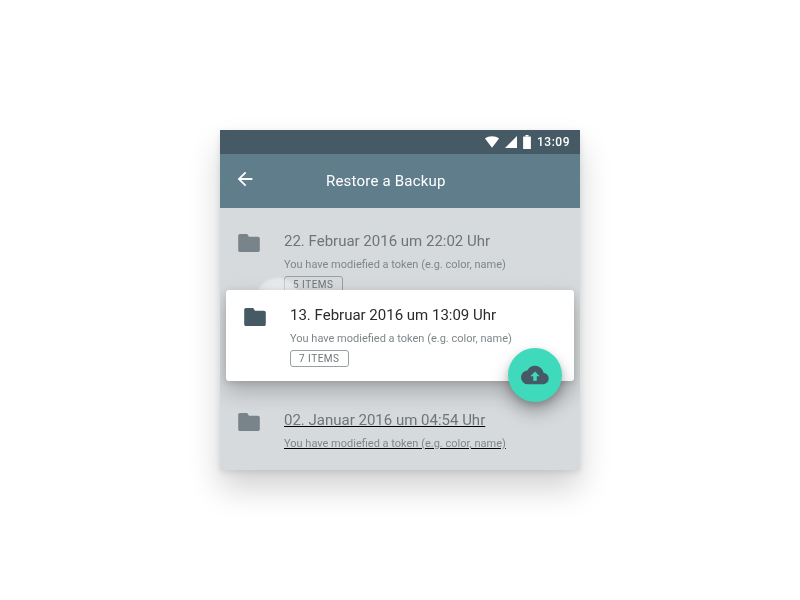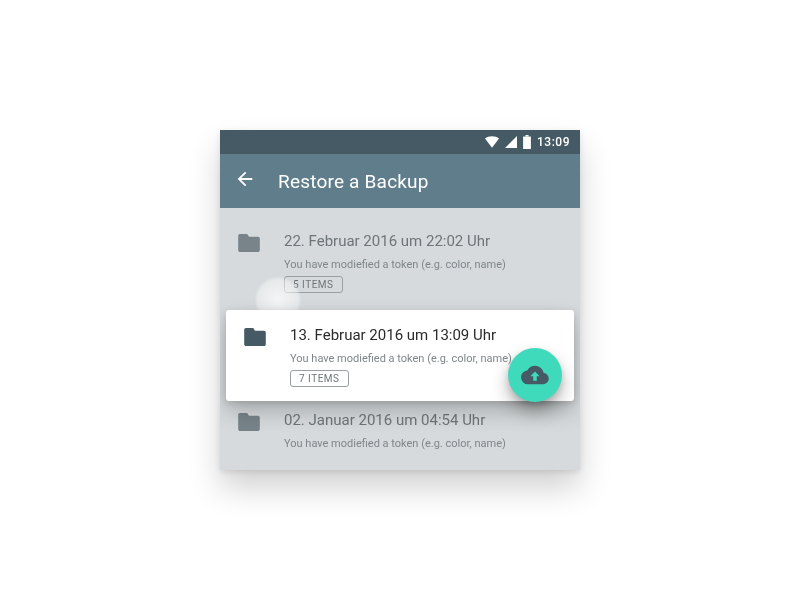--- a/index.html
+++ b/index.html
@@ -35,23 +35,24 @@
     .app-bar {
       height: 54px;
       background: #607d8b;
       display: flex;
       align-items: center;
       padding: 0 14px;
       gap: 22px;
       color: #ffffff;
     }
     .app-bar .title {
-      font-size: 19px;
+      font-size: 15px;
       font-weight: 400;
       letter-spacing: 0.2px;
+      margin-left: 48px;
     }
     .backup-list {
       position: relative;
     }
     .backup-item {
       display: flex;
       align-items: flex-start;
       padding: 24px 18px 10px 18px;
       gap: 22px;
     }
@@ -166,39 +167,39 @@
       </div>
       <div class="body-col">
         <div class="line1">22. Februar 2016 um 22:02 Uhr</div>
         <div class="line2">You have modiefied a token (e.g. color, name)</div>
         <span class="chip">5 ITEMS</span>
       </div>
     </div>
 
     <div class="touch-ripple" style="left:34px; top:68px;"></div>
 
-    <div class="backup-card" style="top:102px;">
+    <div class="backup-card" style="top:82px;">
       <div class="backup-item">
         <div class="icon-col">
           <svg width="22" height="18" viewBox="0 0 24 20">
             <path d="M10 0 H2 C0.9 0 0 0.9 0 2 V18 C0 19.1 0.9 20 2 20 H22 C23.1 20 24 19.1 24 18 V5 C24 3.9 23.1 3 22 3 H12 Z" fill="#455a64"></path>
             <path d="M12 7 L15.5 13 H8.5 Z" fill="#ffffff"></path>
           </svg>
         </div>
         <div class="body-col">
           <div class="line1">13. Februar 2016 um 13:09 Uhr</div>
           <div class="line2">You have modiefied a token (e.g. color, name)</div>
           <span class="chip">7 ITEMS</span>
         </div>
       </div>
     </div>
 
     <div style="height:98px;"></div>
 
-    <div class="backup-item dimmed" style="padding-top:10px;">
+    <div class="backup-item dimmed" style="padding-top:10px;text-decoration:underline;">
       <div class="icon-col">
         <svg width="22" height="18" viewBox="0 0 24 20">
           <path d="M10 0 H2 C0.9 0 0 0.9 0 2 V18 C0 19.1 0.9 20 2 20 H22 C23.1 20 24 19.1 24 18 V5 C24 3.9 23.1 3 22 3 H12 Z" fill="#78838a"></path>
           <path d="M12 7 L15.5 13 H8.5 Z" fill="#d6dadc"></path>
         </svg>
       </div>
       <div class="body-col">
         <div class="line1">02. Januar 2016 um 04:54 Uhr</div>
         <div class="line2">You have modiefied a token (e.g. color, name)</div>
       </div>

